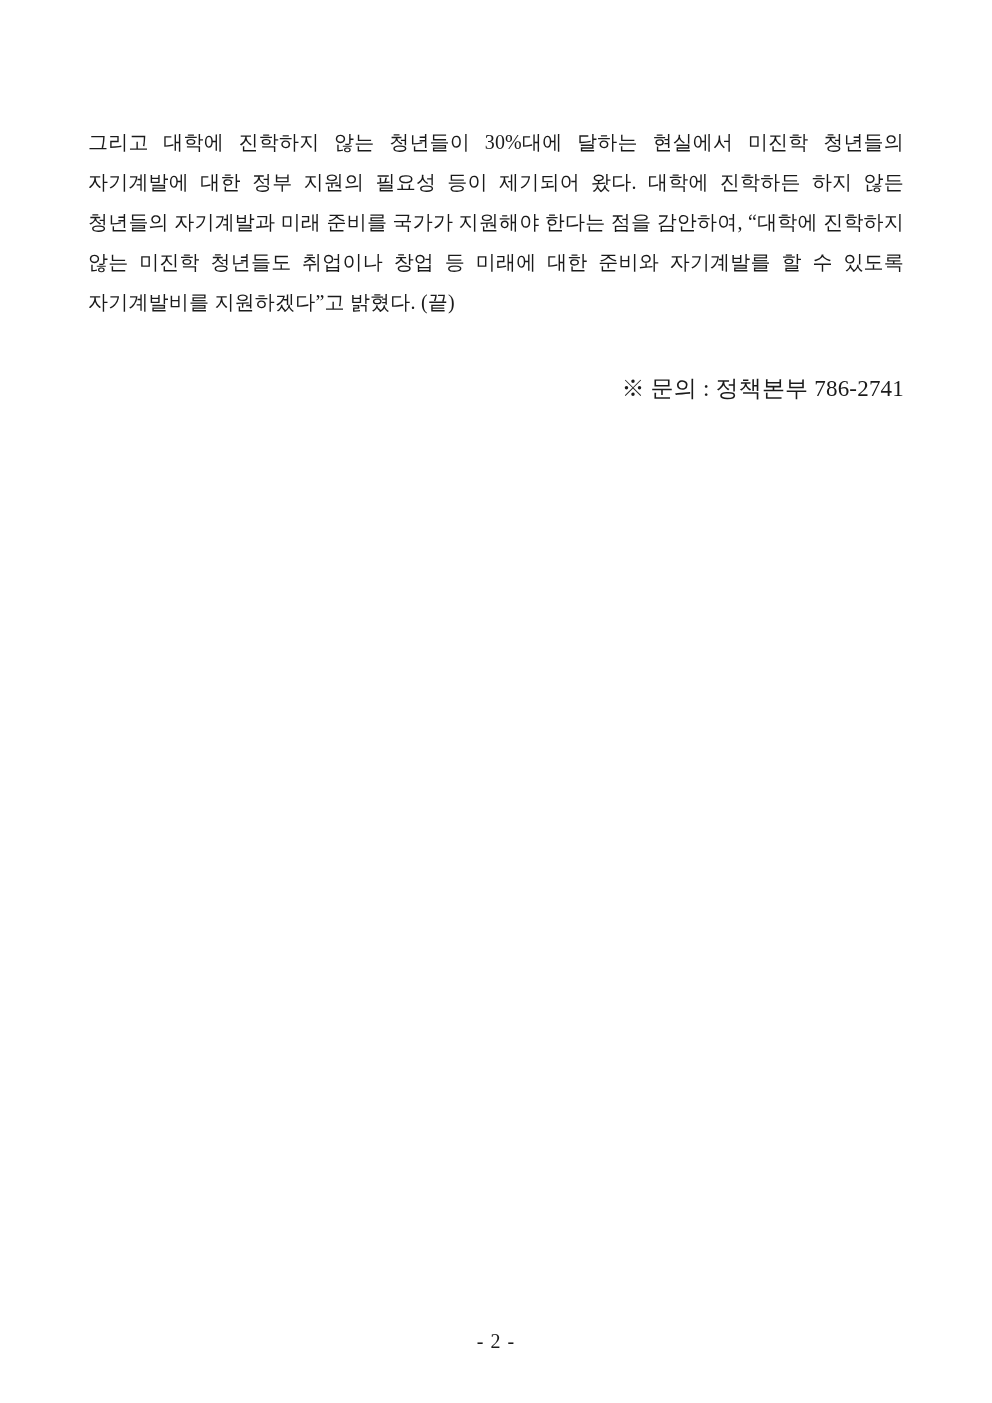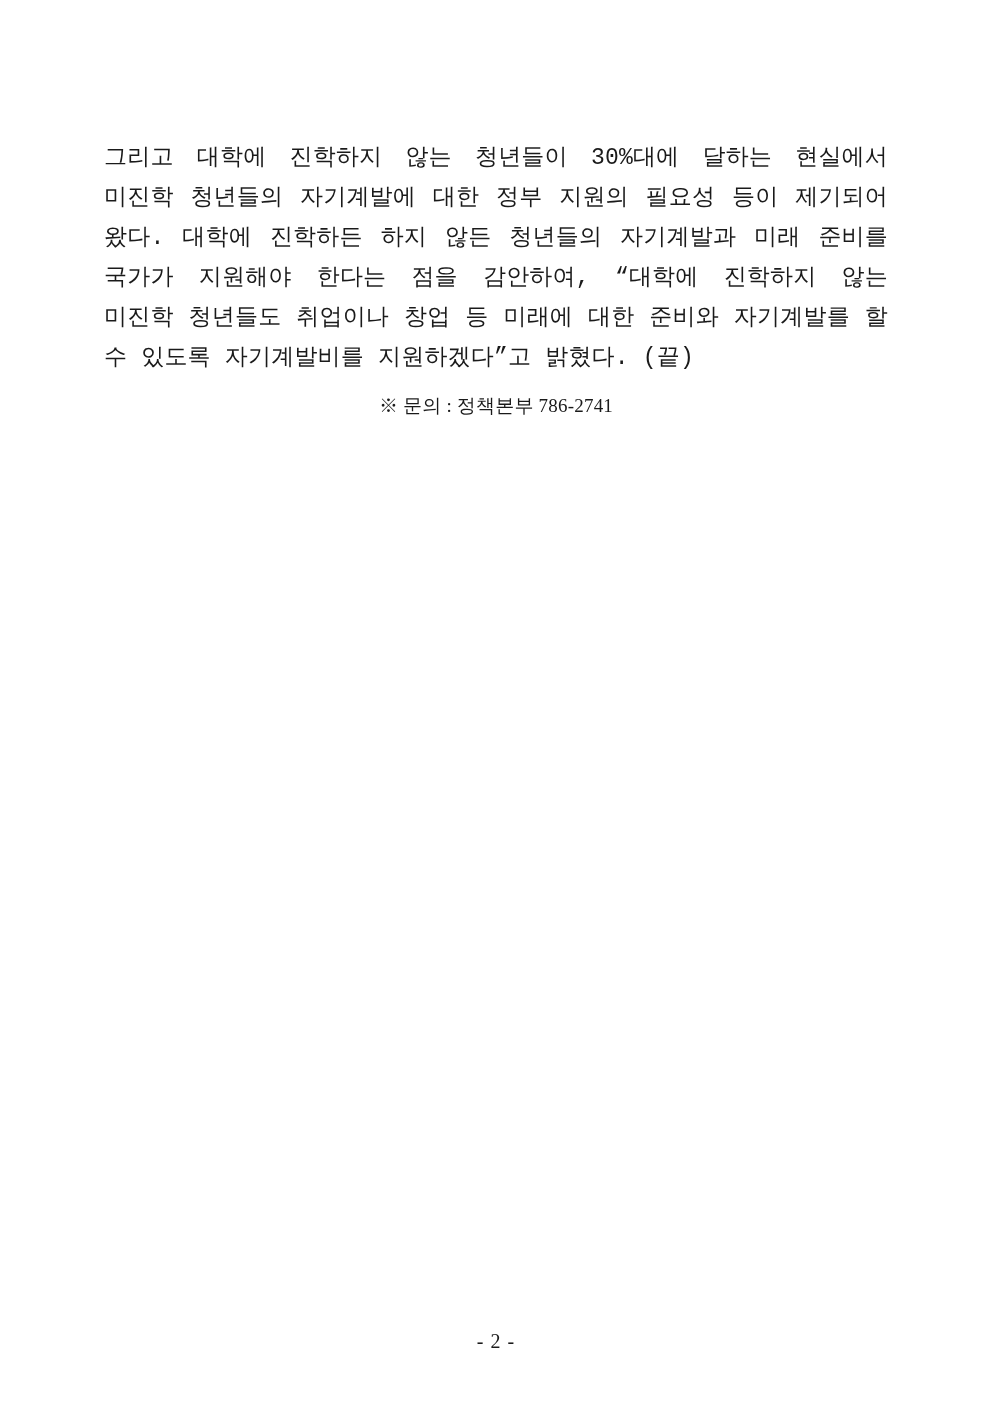--- a/index.html
+++ b/index.html
@@ -21,36 +21,35 @@
     height: 1403px;
     box-sizing: border-box;
   }
   .content {
     position: absolute;
     left: 88px;
     top: 122px;
     width: 816px;
   }
   .body-paragraph {
-    font-size: 23px;
+    font-size: 20px;
     line-height: 40px;
     text-align: justify;
     text-justify: inter-word;
     letter-spacing: 0.2px;
-    margin: 16px;
+    margin: 0;
     word-break: keep-all;
-    font-family: Liberation Mono, monospace;
   }
   .contact-line {
     position: absolute;
     left: 88px;
-    top: 389px;
+    top: 372px;
     width: 816px;
-    text-align: center;
-    font-size: 19px;
+    text-align: right;
+    font-size: 23px;
     line-height: 34px;
     letter-spacing: 0.2px;
   }
   .page-number {
     position: absolute;
     left: 0;
     top: 1330px;
     width: 992px;
     text-align: center;
     font-size: 20px;

